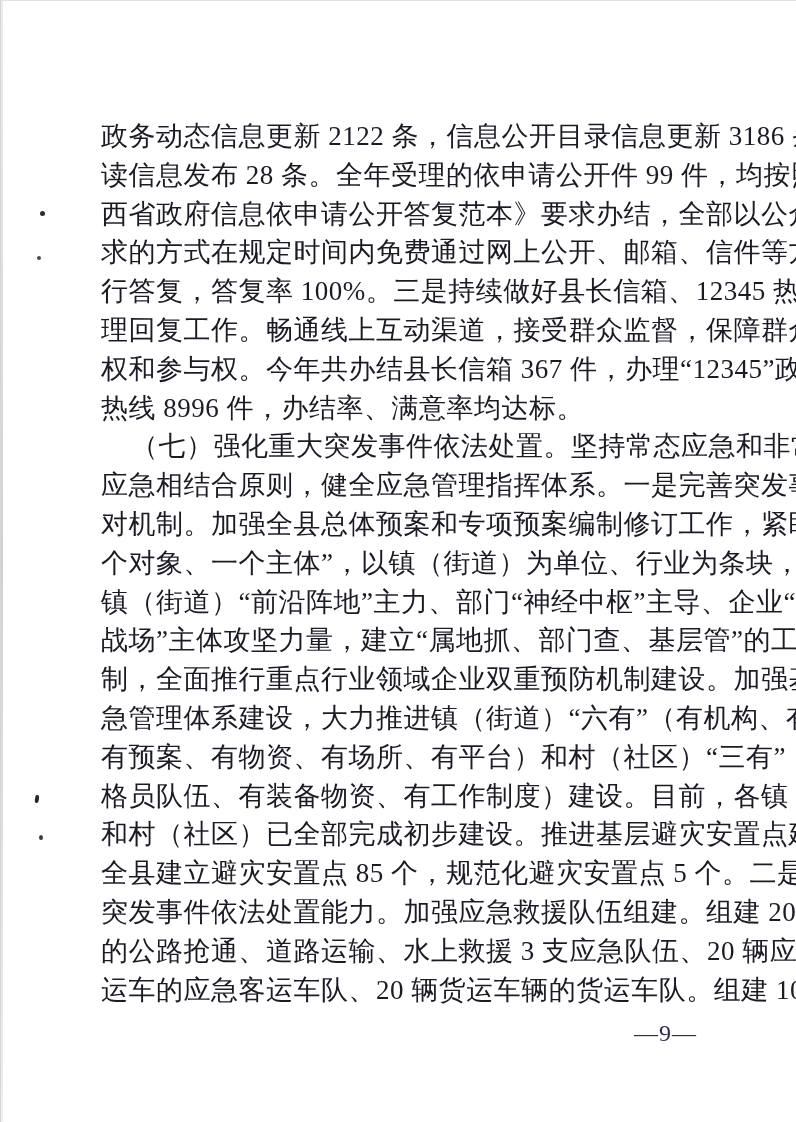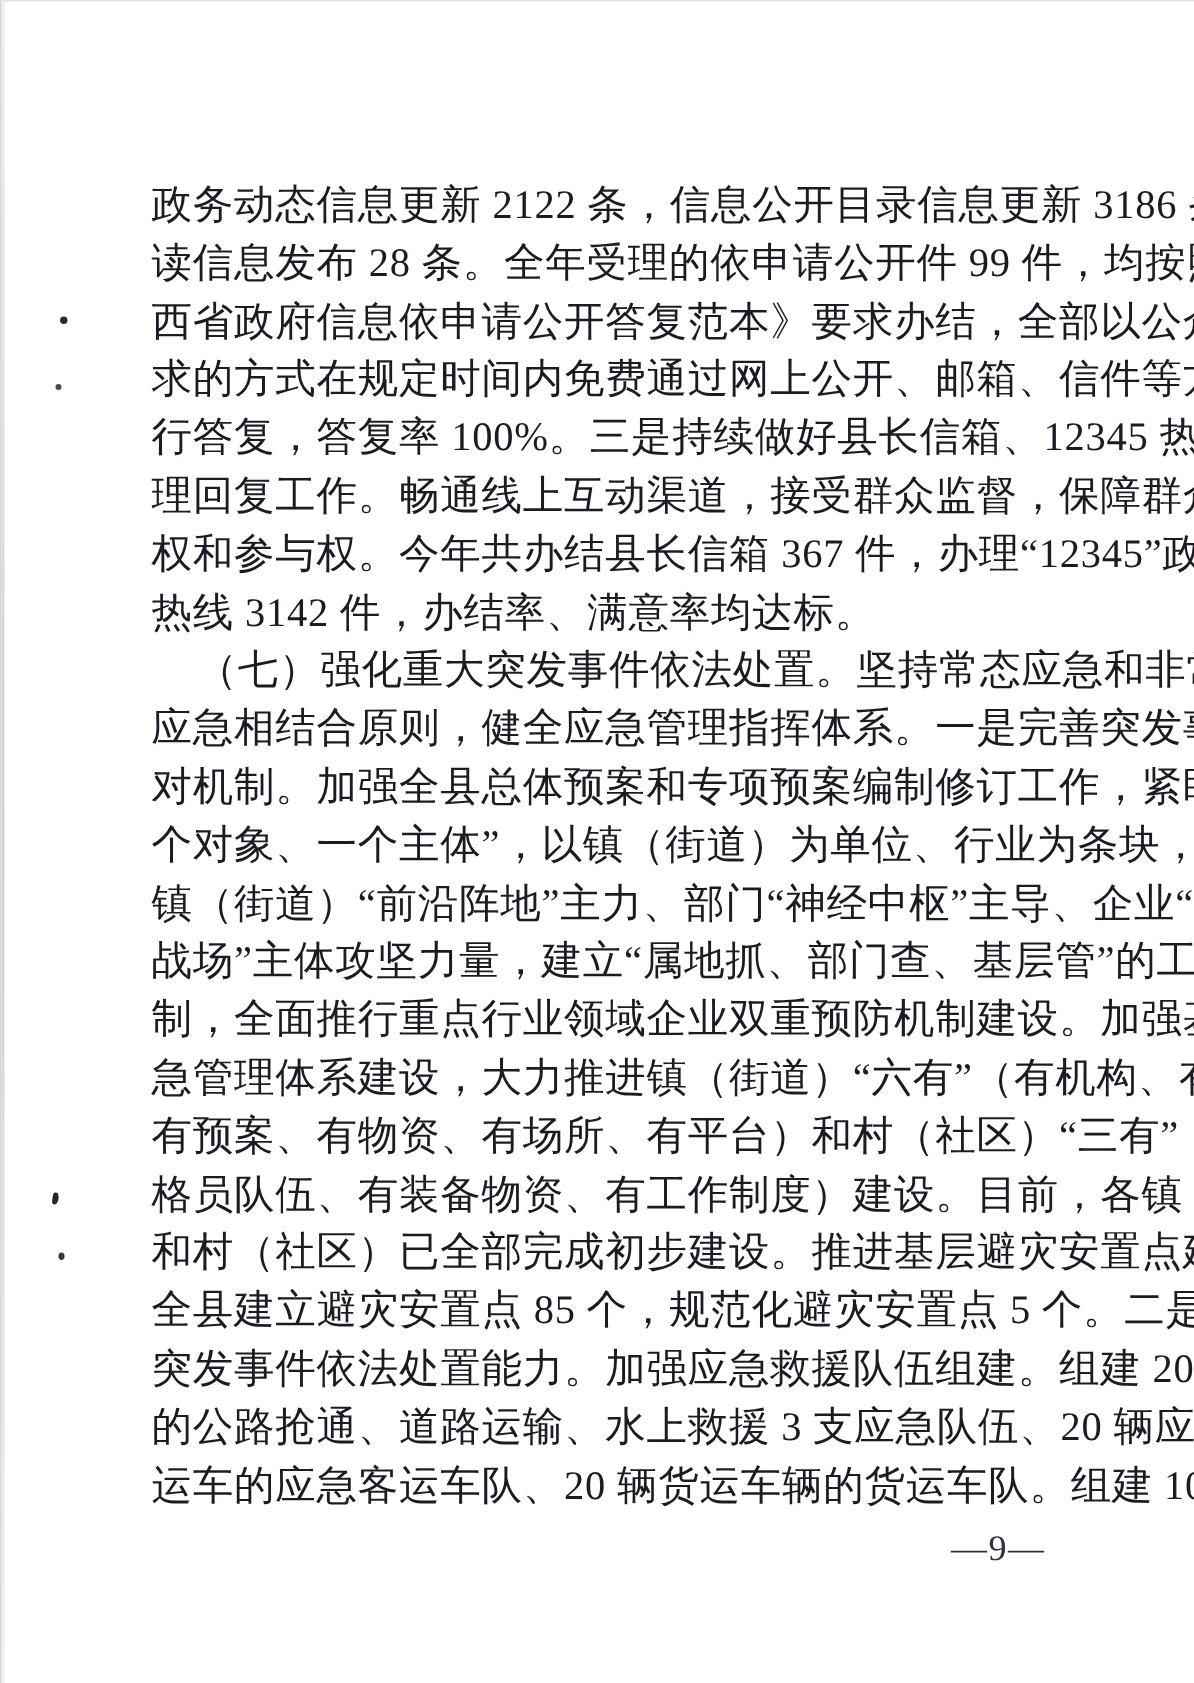--- a/index.html
+++ b/index.html
@@ -79,21 +79,21 @@
   <div class="scan-edge-left"></div>
 
   <div class="text-block">
       <div class="line">政务动态信息更新 2122 条，信息公开目录信息更新 3186 条，解</div>
       <div class="line">读信息发布 28 条。全年受理的依申请公开件 99 件，均按照《陕</div>
       <div class="line">西省政府信息依申请公开答复范本》要求办结，全部以公众所要</div>
       <div class="line">求的方式在规定时间内免费通过网上公开、邮箱、信件等方式进</div>
       <div class="line">行答复，答复率 100%。三是持续做好县长信箱、12345 热线办</div>
       <div class="line">理回复工作。畅通线上互动渠道，接受群众监督，保障群众知情</div>
       <div class="line">权和参与权。今年共办结县长信箱 367 件，办理“12345”政府服务</div>
-      <div class="line short">热线 3142 件，办结率、满意率均达标。</div>
+      <div class="line short">热线 8996 件，办结率、满意率均达标。</div>
       <div class="line indent">（七）强化重大突发事件依法处置。坚持常态应急和非常态</div>
       <div class="line">应急相结合原则，健全应急管理指挥体系。一是完善突发事件应</div>
       <div class="line">对机制。加强全县总体预案和专项预案编制修订工作，紧盯“两</div>
       <div class="line">个对象、一个主体”，以镇（街道）为单位、行业为条块，凝聚</div>
       <div class="line">镇（街道）“前沿阵地”主力、部门“神经中枢”主导、企业“中心</div>
       <div class="line">战场”主体攻坚力量，建立“属地抓、部门查、基层管”的工作机</div>
       <div class="line">制，全面推行重点行业领域企业双重预防机制建设。加强基层应</div>
       <div class="line">急管理体系建设，大力推进镇（街道）“六有”（有机构、有队伍、</div>
       <div class="line">有预案、有物资、有场所、有平台）和村（社区）“三有”（有网</div>
       <div class="line">格员队伍、有装备物资、有工作制度）建设。目前，各镇（街道）</div>

